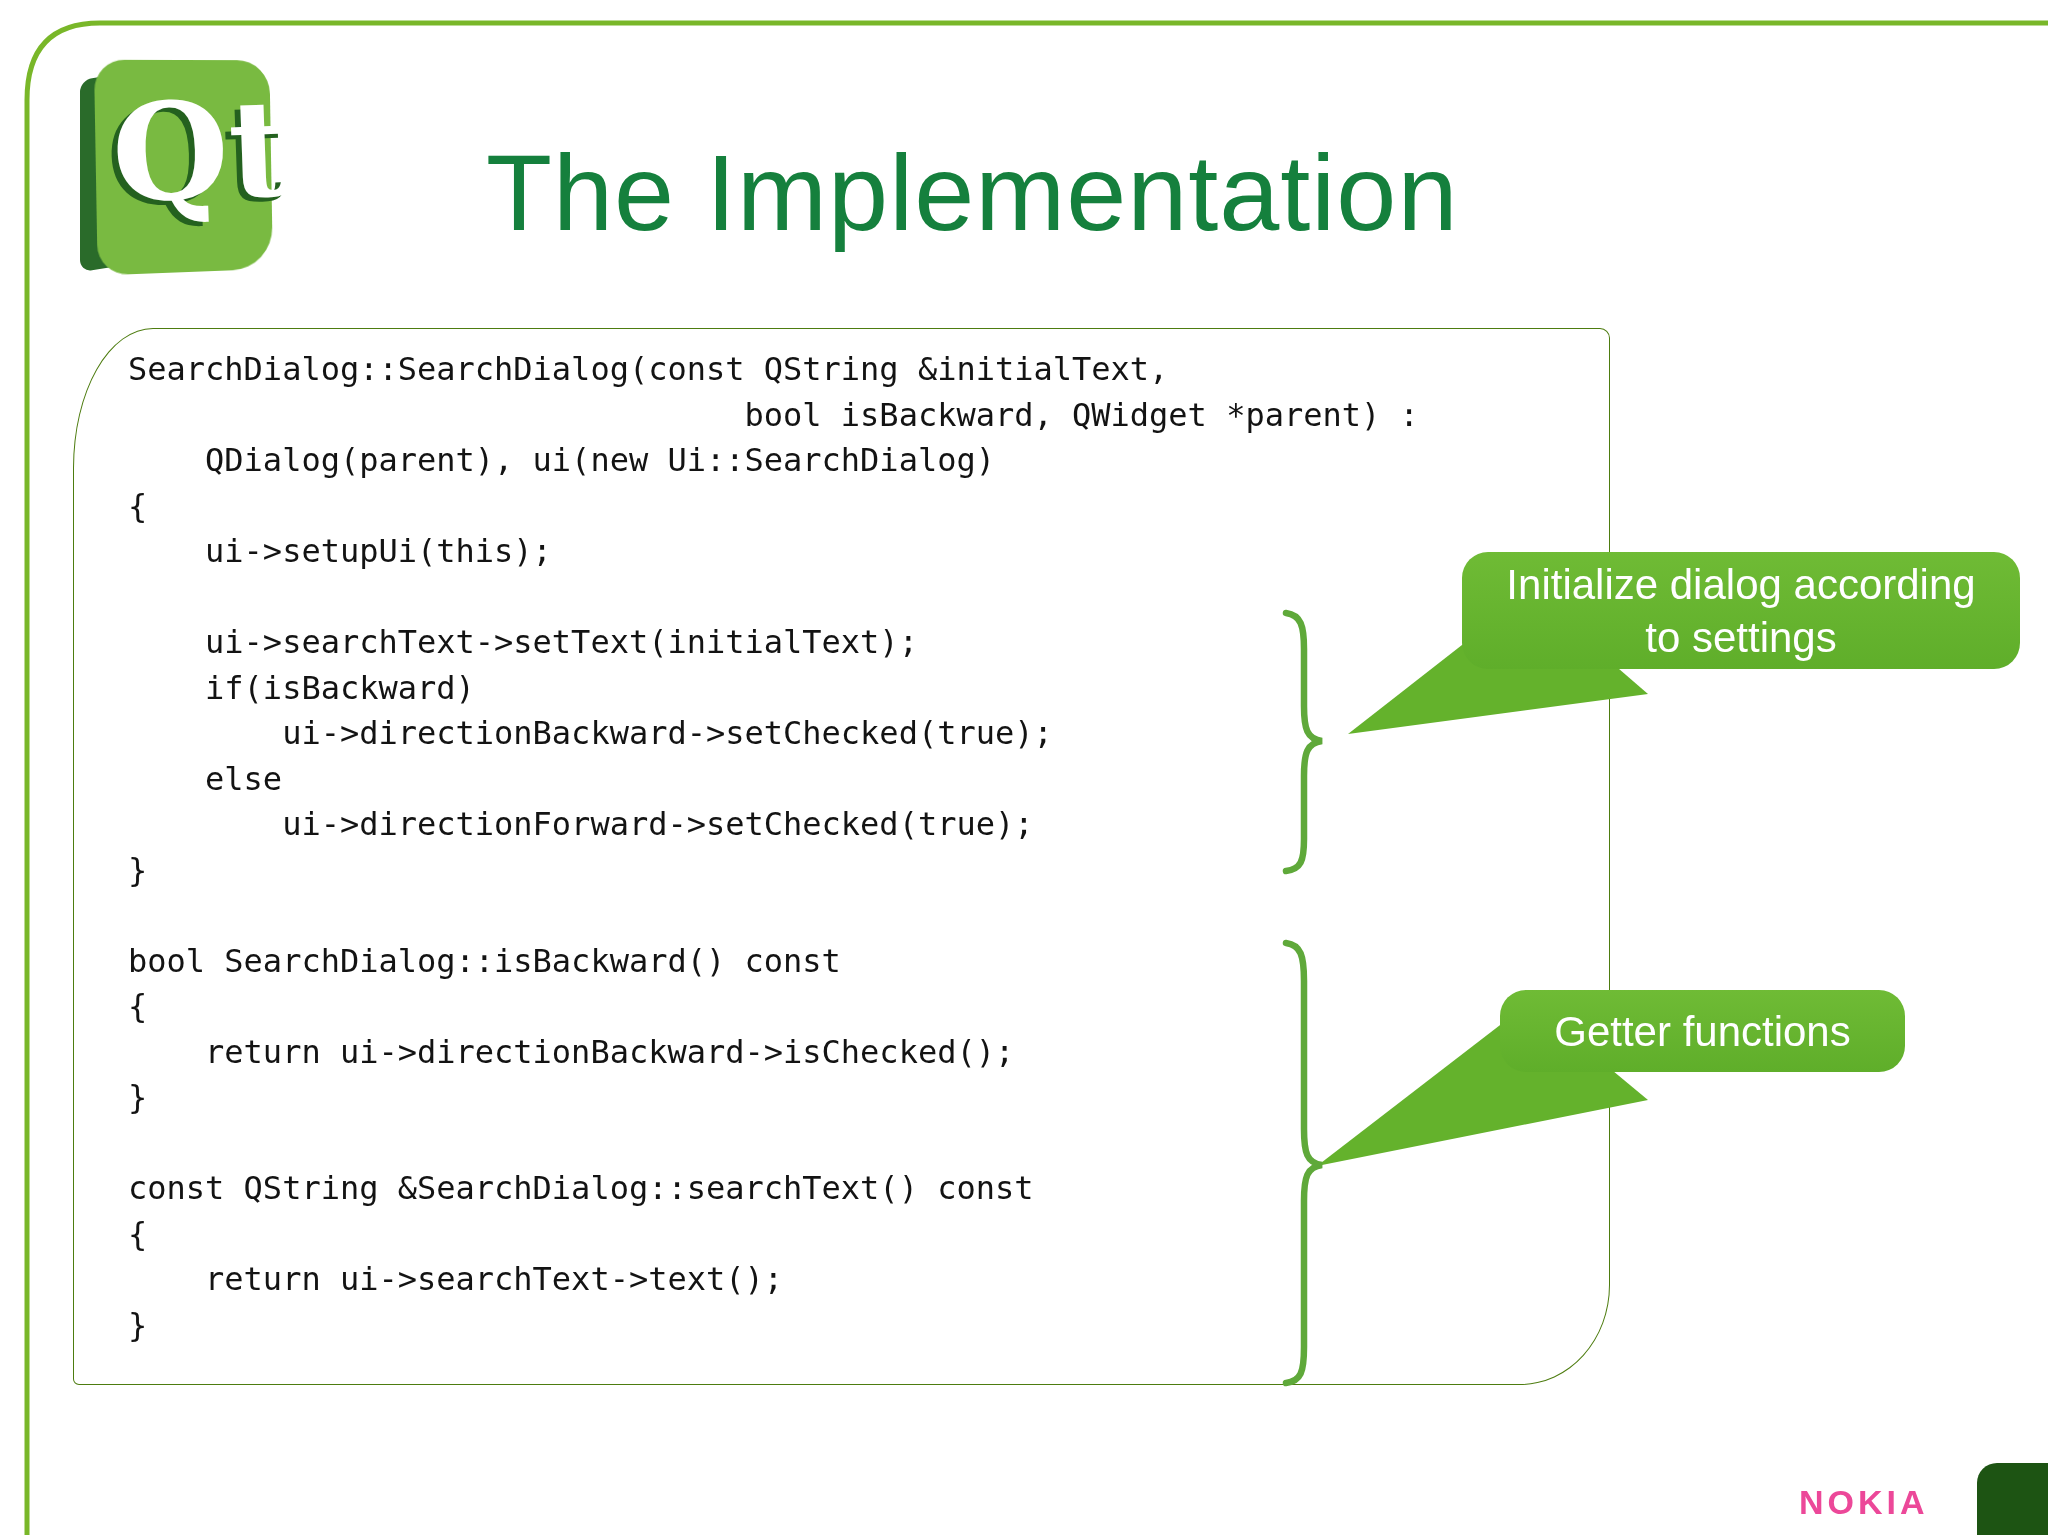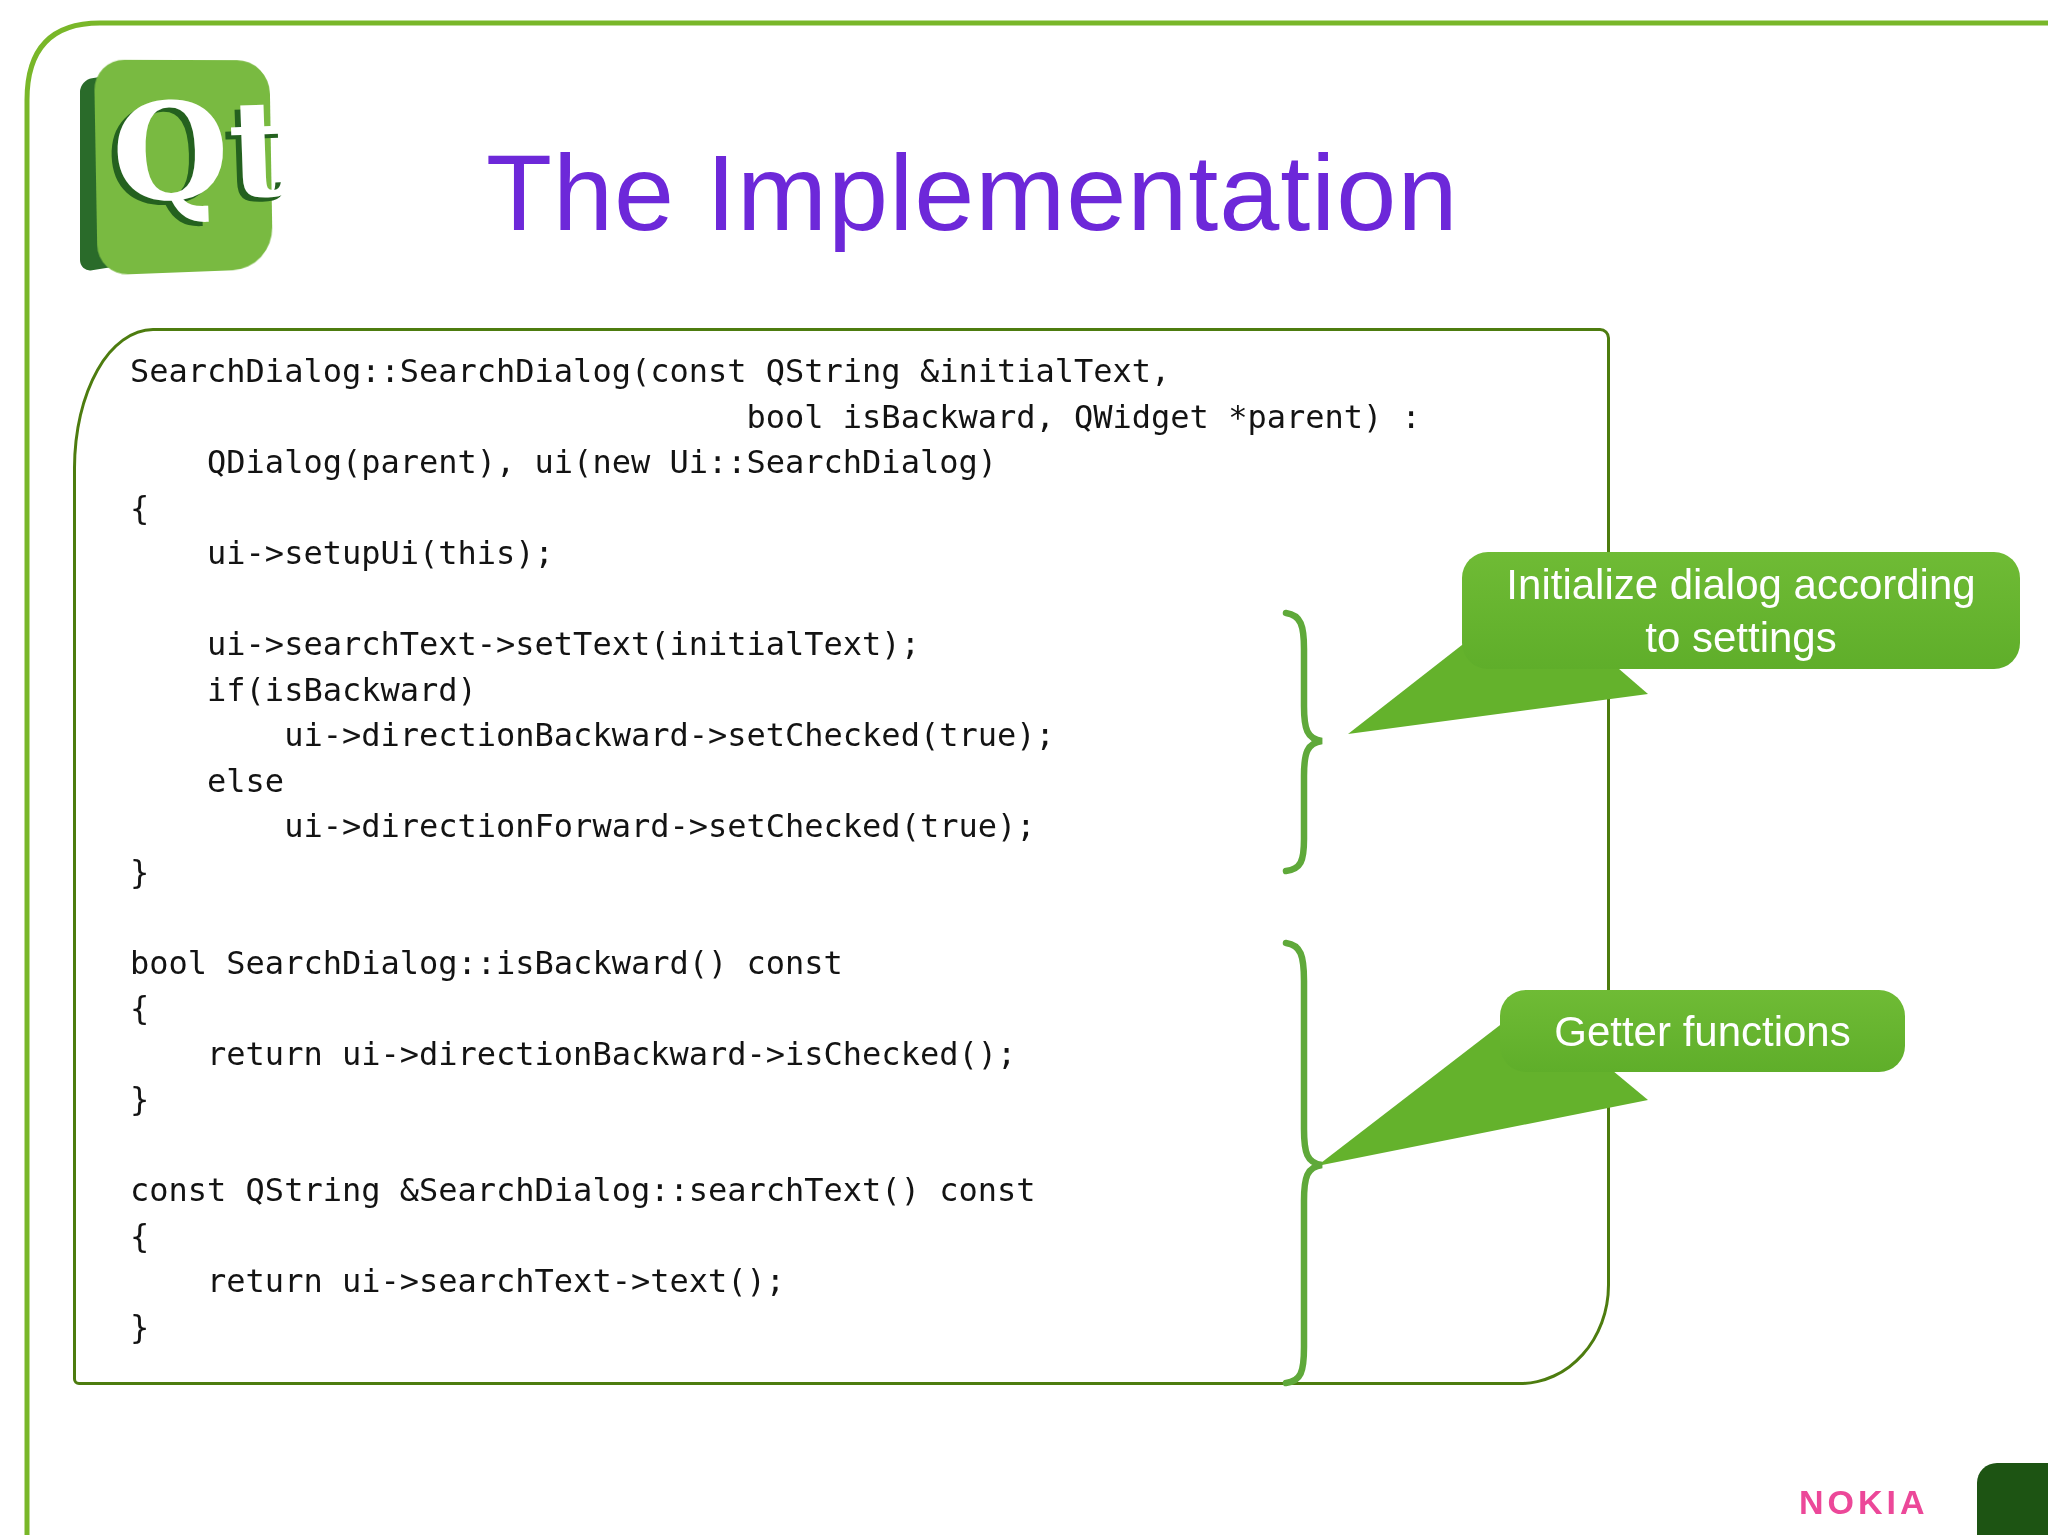--- a/index.html
+++ b/index.html
@@ -12,24 +12,24 @@
   
   .qt-logo{position:absolute;left:78px;top:58px;width:198px;height:228px;z-index:2;}
   .qt-side{position:absolute;left:2px;top:18px;width:52px;height:192px;background:#2a6b2a;
            border-radius:12px;transform:skewY(-9deg);}
   .qt-face{position:absolute;left:18px;top:2px;width:178px;height:212px;background:#79ba41;
            border-radius:30px 34px 42px 30px;transform:perspective(900px) rotateY(10deg) rotate(-1deg);}
   .qt-text{position:absolute;left:34px;top:26px;font-family:"DejaVu Serif",serif;font-weight:bold;
            font-size:134px;line-height:1;color:#ffffff;text-shadow:-6px 4px 0 #24611f;transform:rotate(-2deg);}
   
   .page-title{position:absolute;left:486px;top:134px;font-size:108px;line-height:1.1;
-              color:#6d28d9;letter-spacing:1px;white-space:nowrap;z-index:2;}
+              color:#15803d;letter-spacing:1px;white-space:nowrap;z-index:2;}
   
   .code-box{position:absolute;left:73px;top:328px;width:1537px;height:1057px;box-sizing:border-box;
-            border:3px solid #4d7c0f;background:#ffffff;
+            border:1px solid #4d7c0f;background:#ffffff;
             border-radius:80px 10px 90px 6px / 140px 10px 100px 6px;z-index:1;}
   .code-text{position:absolute;left:54px;top:18px;margin:0;
              font-family:"DejaVu Sans Mono",monospace;font-size:32px;line-height:45.5px;
              color:#131313;white-space:pre;}
   
   #overlay-svg{position:absolute;left:0;top:0;width:2048px;height:1535px;z-index:3;pointer-events:none;}
   .brace{fill:none;stroke:#5fa93a;stroke-width:6.5;stroke-linecap:round;}
   .tail{fill:#64b22c;}
   
   .callout{position:absolute;z-index:4;display:flex;align-items:center;justify-content:center;

